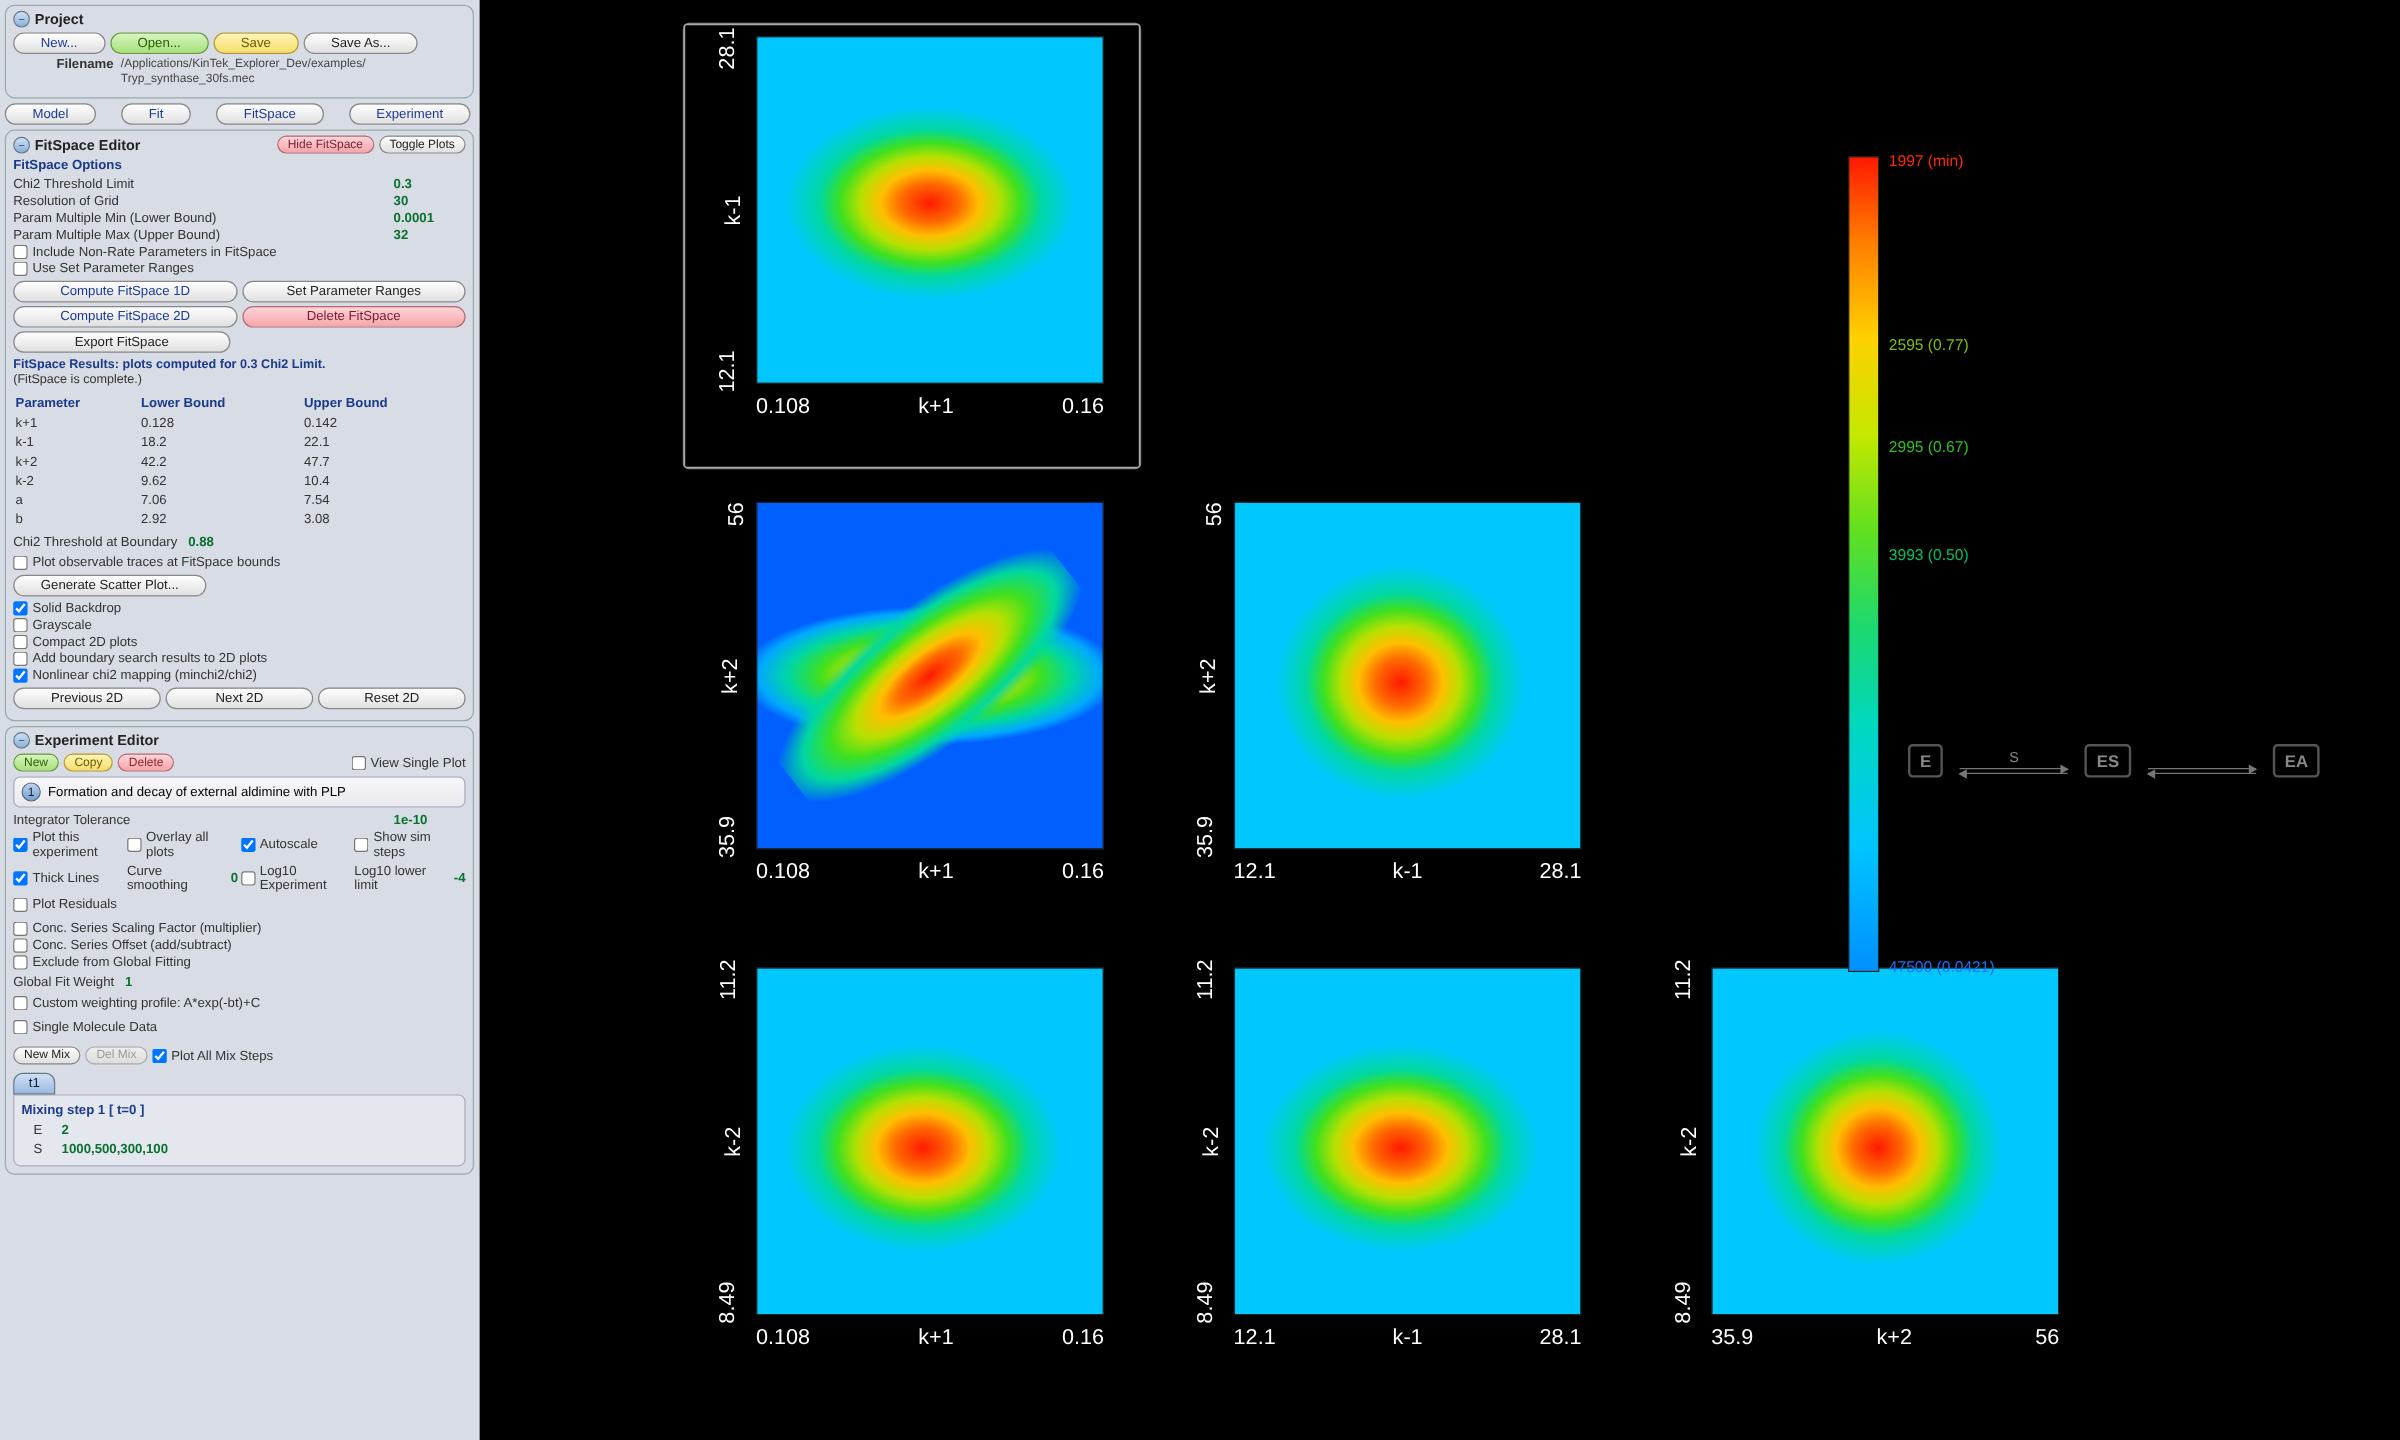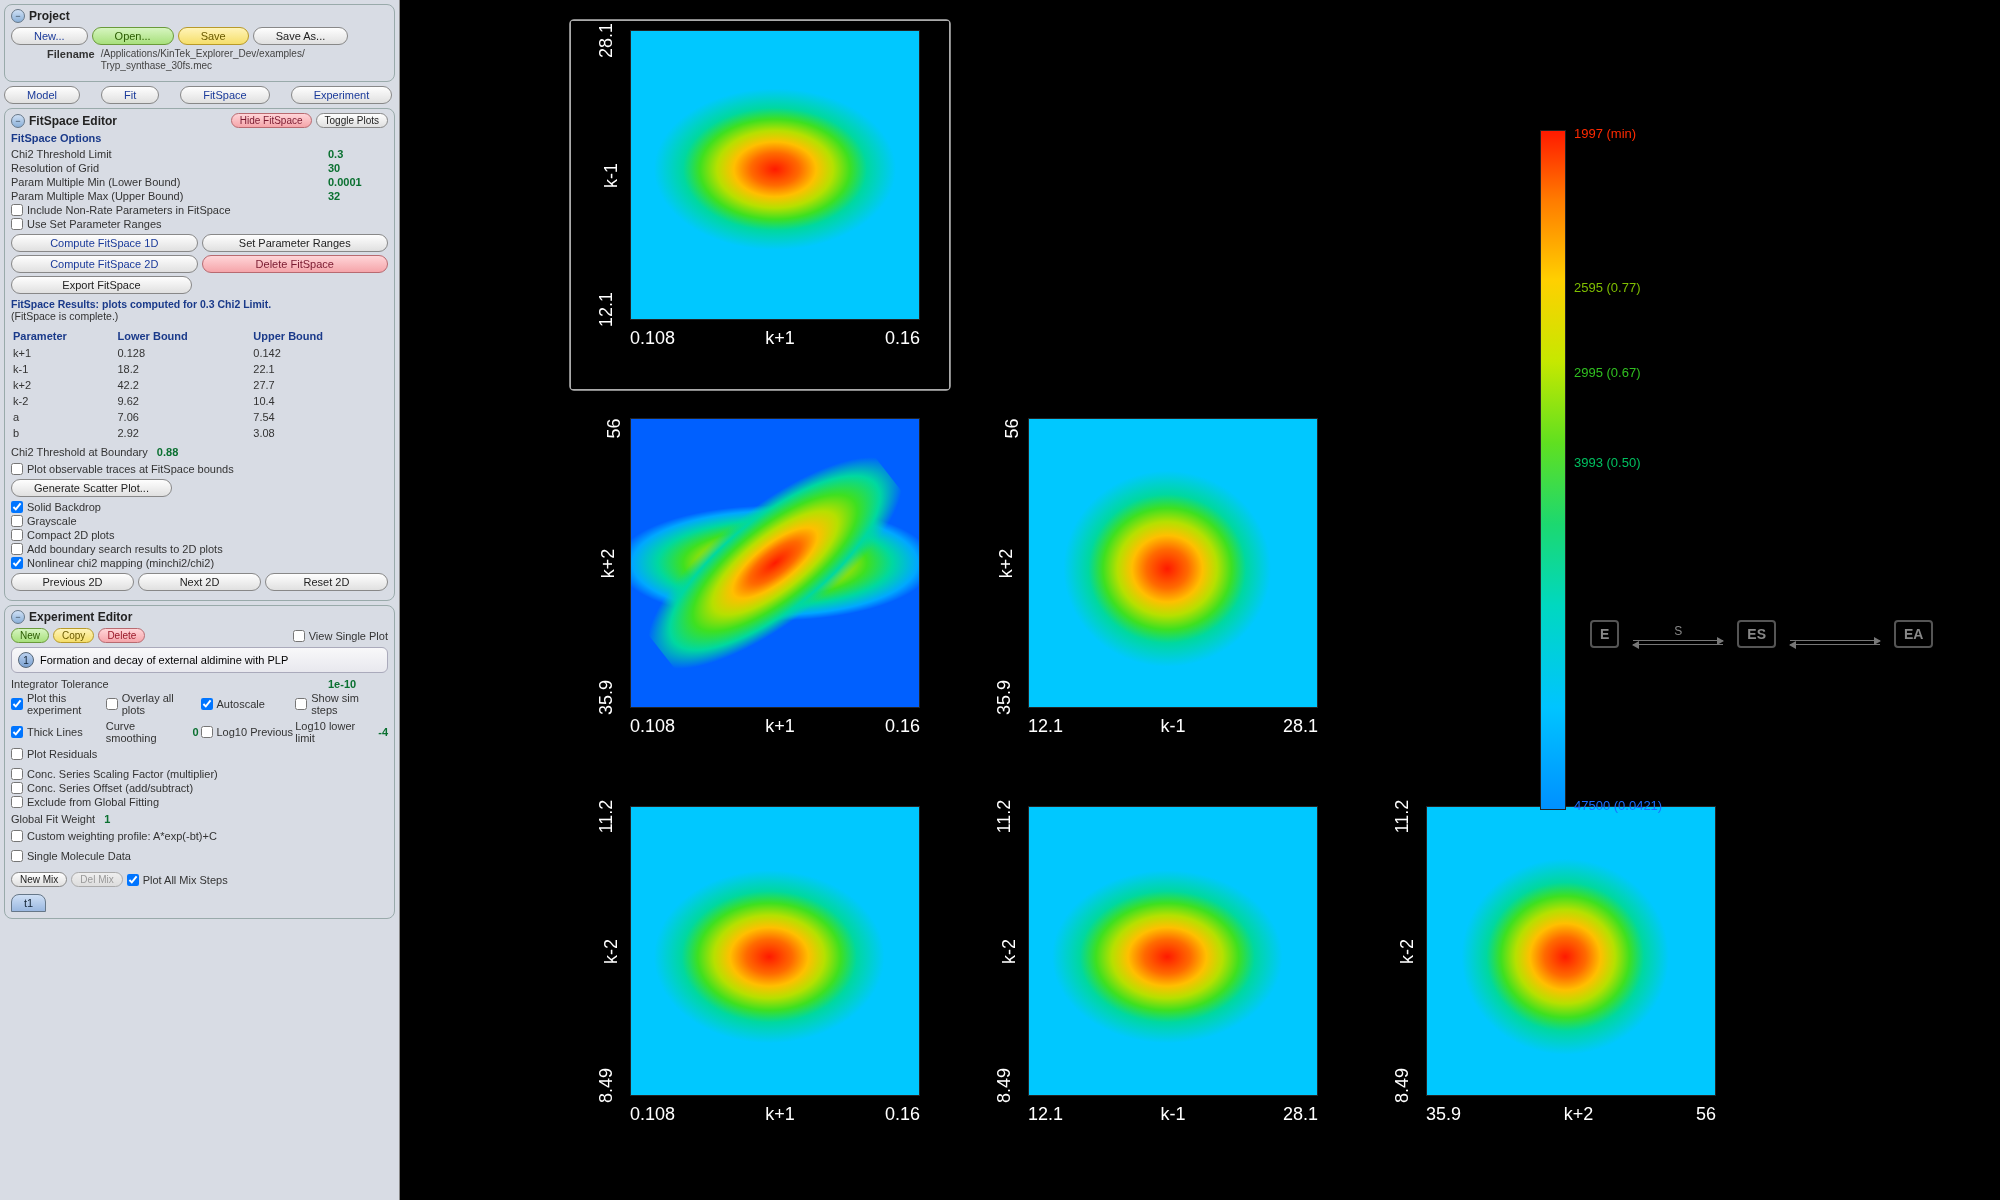--- a/index.html
+++ b/index.html
@@ -175,21 +175,21 @@
             <td>0.142</td>
           </tr>
           <tr>
             <td>k-1</td>
             <td>18.2</td>
             <td>22.1</td>
           </tr>
           <tr>
             <td>k+2</td>
             <td>42.2</td>
-            <td>27.7</td>
+            <td>47.7</td>
           </tr>
           <tr>
             <td>k-2</td>
             <td>9.62</td>
             <td>10.4</td>
           </tr>
           <tr>
             <td>a</td>
             <td>7.06</td>
             <td>7.54</td>
@@ -284,21 +284,21 @@
           <input type="checkbox" style="">
           <span>Show sim steps</span>
         </label>
       <label class="cb">
           <input type="checkbox" checked="" style="">
           <span>Thick Lines</span>
         </label>
       <div class="cb"><span>Curve smoothing</span>&nbsp;<span style="color:#0a7030;font-weight:bold;">0</span></div>
       <label class="cb">
           <input type="checkbox" style="">
-          <span>Log10 Previous</span>
+          <span>Log10 Experiment</span>
         </label>
       <div class="cb"><span>Log10 lower limit</span>&nbsp;<span style="color:#0a7030;font-weight:bold;">-4</span></div>
       <label class="cb">
           <input type="checkbox" style="">
           <span>Plot Residuals</span>
         </label>
     </div>
 
     <div style="height:6px;"></div>
     <label class="cb">
@@ -331,20 +331,35 @@
 
     <div class="row" style="align-items:center;">
       <span class="btn small-btn">New Mix</span>
       <span class="btn disabled small-btn">Del Mix</span>
       <label class="cb">
           <input type="checkbox" checked="" style="">
           <span>Plot All Mix Steps</span>
         </label>
     </div>
     <span class="tab-t1">t1</span>
+    <div style="border:1px solid #aab; border-radius: 0 6px 6px 6px; padding: 4px 6px; background:#e4e7ee;">
+      <div class="mix-header">Mixing step 1 [ t=0 ]</div>
+      <table class="mix-table">
+        <tbody>
+            <tr>
+              <td class="mk">E</td>
+              <td class="mv">2</td>
+            </tr>
+        <tr>
+              <td class="mk">S</td>
+              <td class="mv">1000,500,300,100</td>
+            </tr>
+      </tbody>
+        </table>
+    </div>
   </div>
 
 </div>
 
 <div class="main">
   <div class="grid-plots" id="grid-plots">
       <div class="plotcell selected">
     <div class="frame"></div>
     <div class="ylabel-col">
       <span class="ytick">28.1</span>

